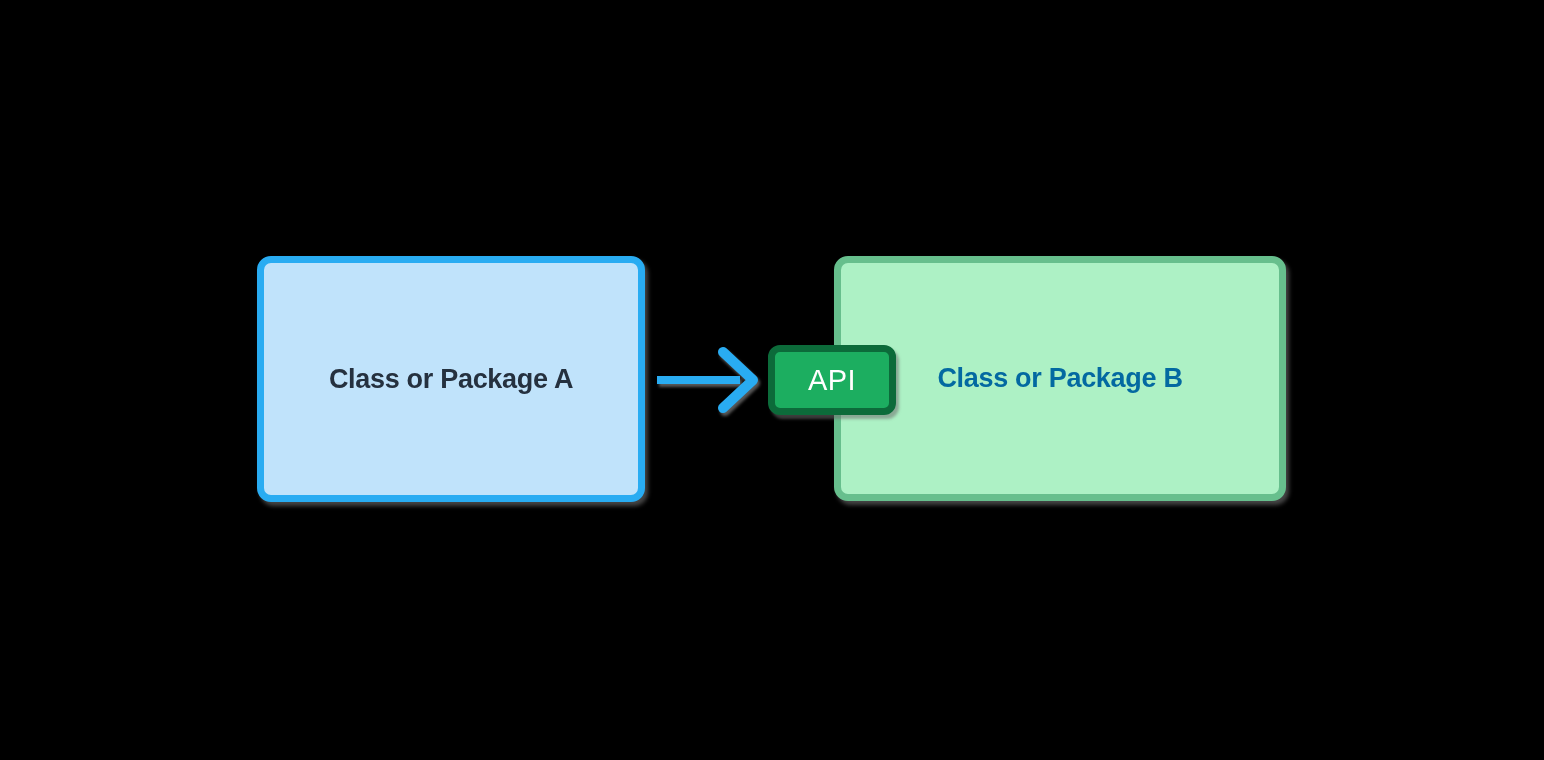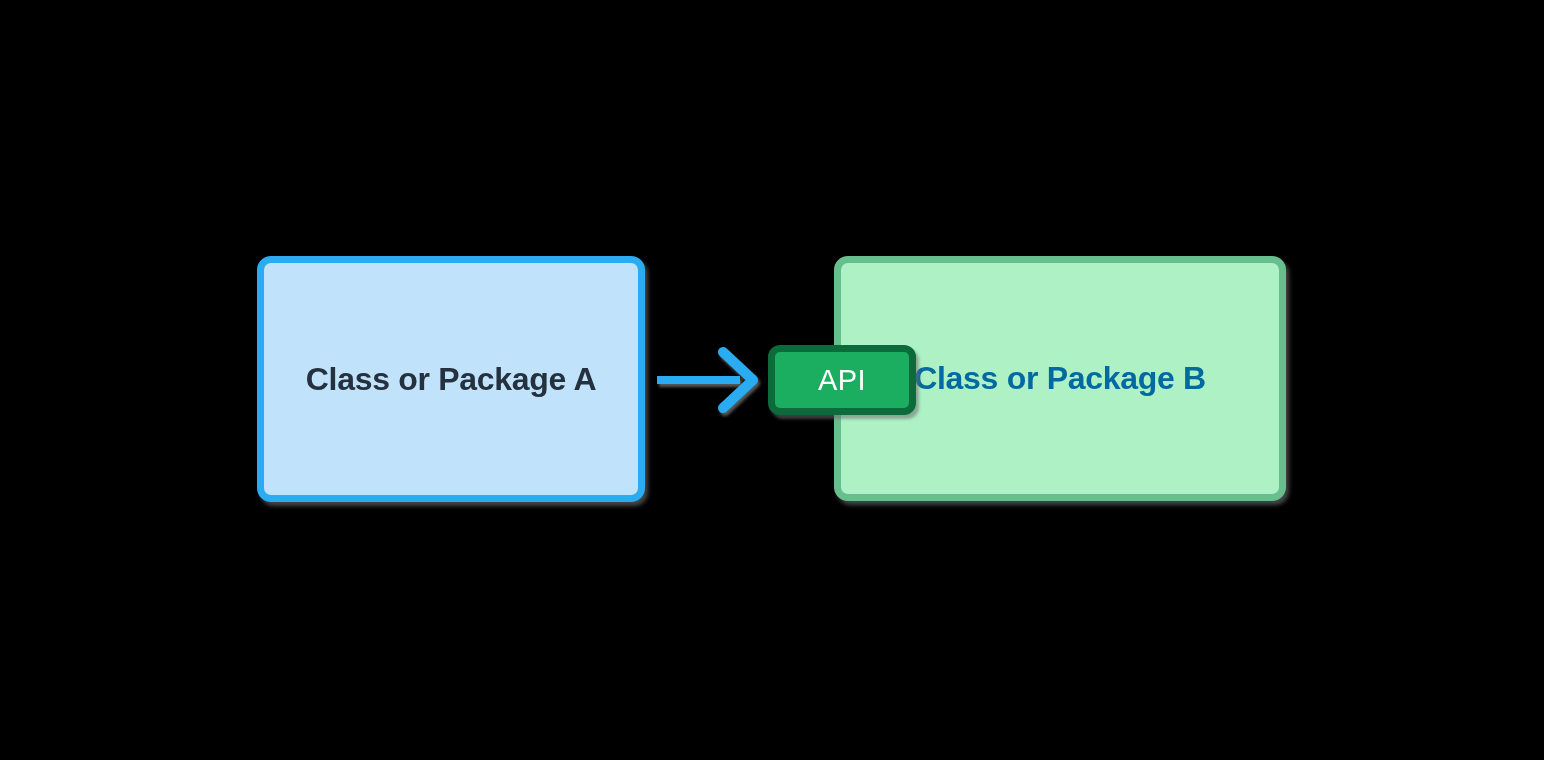--- a/index.html
+++ b/index.html
@@ -32,30 +32,30 @@
     border: 7px solid;
   }
   .node-b {
     left: 834px;
     top: 256px;
     width: 452px;
     height: 245px;
     border: 7px solid;
   }
   .node-label {
-    font-size: 32px;
+    font-size: 27px;
     font-weight: 700;
     letter-spacing: -0.3px;
     white-space: nowrap;
   }
   .api-badge {
     position: absolute;
     left: 768px;
     top: 345px;
-    width: 148px;
+    width: 128px;
     height: 70px;
     box-sizing: border-box;
     border: 7px solid;
     border-radius: 12px;
     display: flex;
     align-items: center;
     justify-content: center;
     box-shadow: 3px 4px 3px rgba(110,110,110,0.55);
     z-index: 3;
   }

